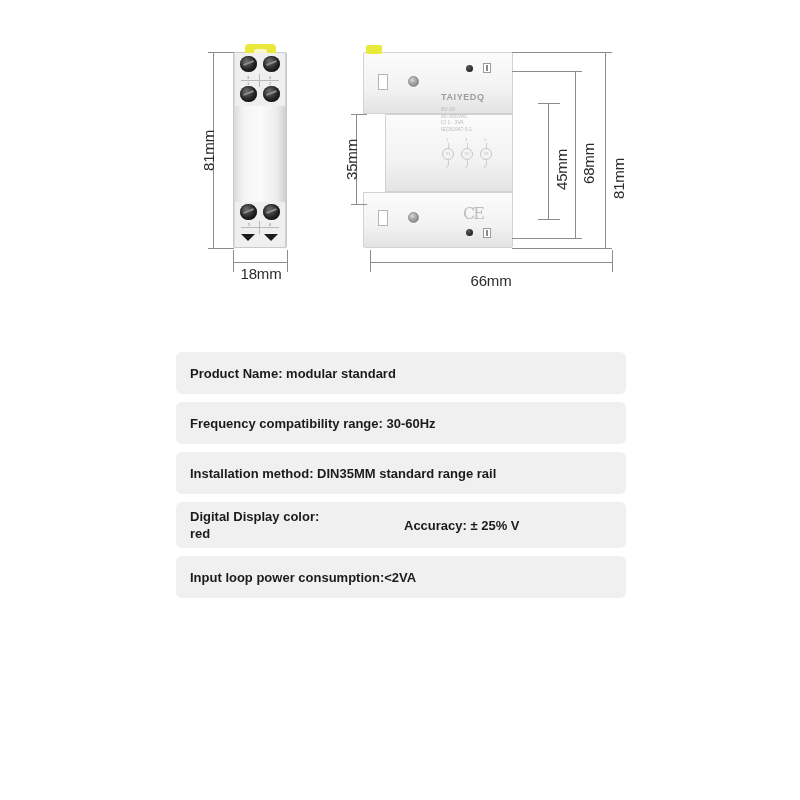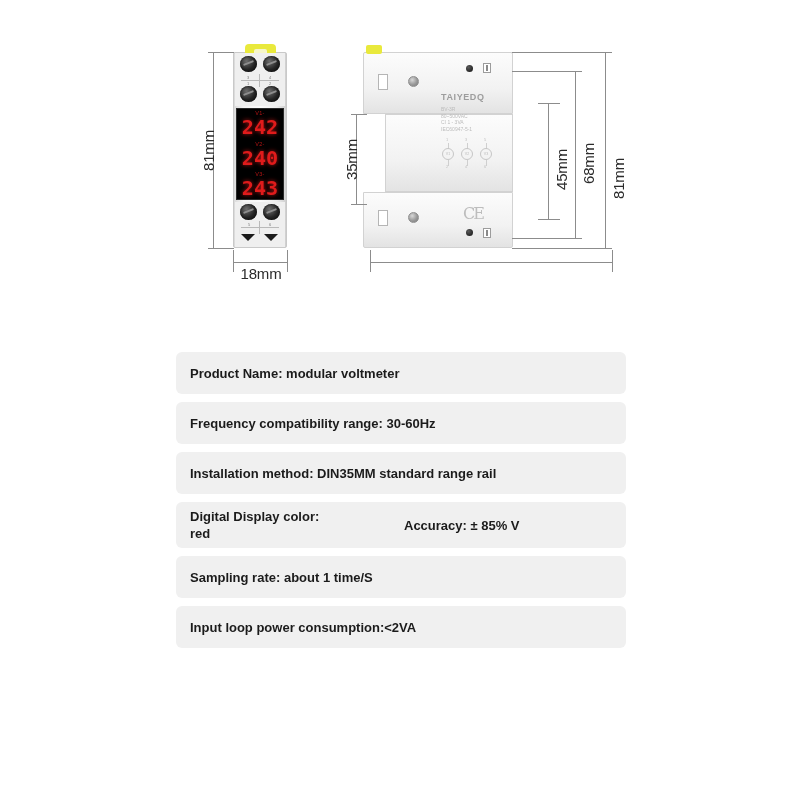--- a/index.html
+++ b/index.html
@@ -309,34 +309,20 @@
     <div class="screw" style="left:30px; top:4px;"></div>
     <div class="term-num" style="left:14px; top:23px;">3</div>
     <div class="term-num" style="left:36px; top:23px;">4</div>
     <div class="tick-cross" style="left:8px; top:28px; width:38px; height:1px;"></div>
     <div class="tick-cross" style="left:26px; top:22px; width:1px; height:13px;"></div>
     <div class="term-num" style="left:14px; top:29px;">1</div>
     <div class="term-num" style="left:36px; top:29px;">2</div>
     <div class="screw" style="left:7px; top:34px;"></div>
     <div class="screw" style="left:30px; top:34px;"></div>
 
-    <div class="led-panel">
-      <div class="led-row">
-        <div class="led-tag">V1-</div>
-        <div class="led-digits">242</div>
-      </div>
-      <div class="led-row">
-        <div class="led-tag">V2-</div>
-        <div class="led-digits">240</div>
-      </div>
-      <div class="led-row">
-        <div class="led-tag">V3-</div>
-        <div class="led-digits">243</div>
-      </div>
-    </div>
 
     <div class="terminal-block" style="top:150px;height:45px;"></div>
     <div class="screw" style="left:7px; top:152px;"></div>
     <div class="screw" style="left:30px; top:152px;"></div>
     <div class="tick-cross" style="left:8px; top:175px; width:38px; height:1px;"></div>
     <div class="tick-cross" style="left:26px; top:169px; width:1px; height:13px;"></div>
     <div class="term-num" style="left:15px; top:170px;">5</div>
     <div class="term-num" style="left:36px; top:170px;">6</div>
     <div class="bottom-arrow" style="left:8px; top:182px;"></div>
     <div class="bottom-arrow" style="left:31px; top:182px;"></div>
@@ -422,36 +408,34 @@
   <div class="dim-label vert" style="left:558px; top:155px; width:60px; text-align:center;">68mm</div>
 
   <div class="dim-line v" style="left:605px; top:52px; height:196px;"></div>
   <div class="dim-line h" style="left:512px; top:52px; width:100px;"></div>
   <div class="dim-line h" style="left:512px; top:248px; width:100px;"></div>
   <div class="dim-label vert" style="left:588px; top:170px; width:60px; text-align:center;">81mm</div>
 
   <div class="dim-line h" style="left:370px; top:262px; width:242px;"></div>
   <div class="dim-line v" style="left:370px; top:250px; height:22px;"></div>
   <div class="dim-line v" style="left:612px; top:250px; height:22px;"></div>
+  <div class="dim-label" style="left:370px; top:272px; width:242px; text-align:center;">66mm</div>
 </div>
 
 <div id="spec-list">
   <div class="spec-row">
-    <span class="spec-text">Product Name: modular voltmeter</span>
+    <span class="spec-text">Product Name: modular standard</span>
   </div>
   <div class="spec-row">
     <span class="spec-text">Frequency compatibility range: 30-60Hz</span>
   </div>
   <div class="spec-row">
     <span class="spec-text">Installation method: DIN35MM standard range rail</span>
   </div>
   <div class="spec-row two-col">
     <span class="spec-text col-a" style="white-space:pre-line;">Digital Display color:
 red</span>
-    <span class="spec-text col-b">Accuracy: ± 85% V</span>
-  </div>
-  <div class="spec-row">
-    <span class="spec-text">Sampling rate: about 1 time/S</span>
+    <span class="spec-text col-b">Accuracy: ± 25% V</span>
   </div>
   <div class="spec-row">
     <span class="spec-text">Input loop power consumption:&lt;2VA</span>
   </div>
 </div>
 
 </body></html>

